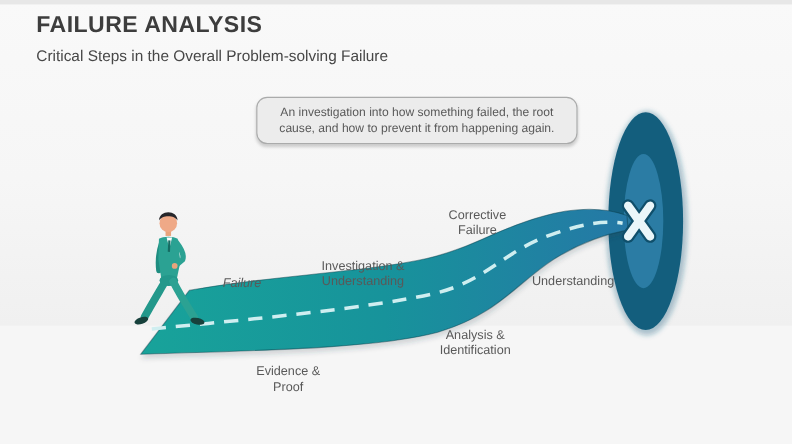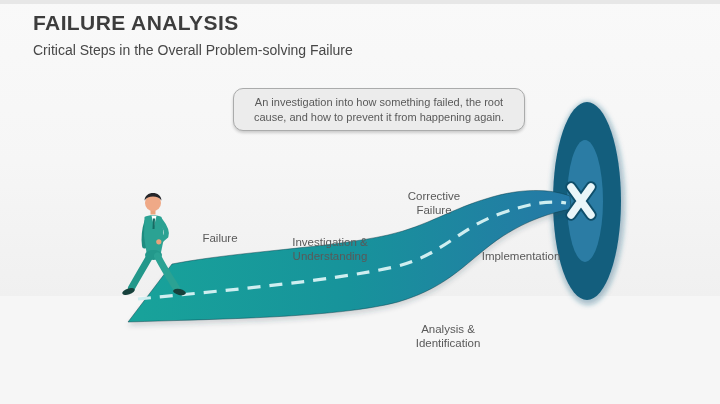--- a/index.html
+++ b/index.html
@@ -33,24 +33,24 @@
     padding:16px 14px; box-sizing:border-box;
   }
   .callout p {
     margin:0; font-size:11px; line-height:1.35; color:#595959; text-align:center;
   }
   .illustration { position:absolute; left:0; top:0; }
   .step-label {
     position:absolute; transform:translateX(-50%);
     font-size:11.5px; line-height:13.5px; color:#595959; text-align:center;
   }
-  .lbl-failure        { left:220px; top:232px; white-space:nowrap; }
+  .lbl-failure        { left:220px; top:252px; white-space:nowrap;font-style:italic; }
   .lbl-evidence       { left:262px; top:332px; width:74px; }
   .lbl-investigation  { left:330px; top:236px; width:100px; }
-  .lbl-analysis       { left:448px; top:299px; width:86px;margin-top:24px; }
+  .lbl-analysis       { left:432px; top:299px; width:86px; }
   .lbl-corrective     { left:434px; top:190px; width:70px; }
   .lbl-implementation { left:521px; top:250px; white-space:nowrap; }
 </style>
 </head>
 <body>
 
 <div class="slide">
   <div class="top-strip"></div>
 
   <div class="title">FAILURE ANALYSIS</div>
@@ -117,17 +117,18 @@
       <path d="M 157.5 256 C 163 267 170 278 176.5 288.5" stroke="#2BA293" stroke-width="7" stroke-linecap="round" fill="none"></path>
       <ellipse cx="128.5" cy="291.5" rx="6.5" ry="3" fill="#17413C" transform="rotate(-18 128.5 291.5)"></ellipse>
       <ellipse cx="179.5" cy="292" rx="6.5" ry="3" fill="#17413C" transform="rotate(12 179.5 292)"></ellipse>
       <rect x="150.5" y="208.5" width="5" height="6" fill="#E9A47C"></rect>
       <circle cx="153" cy="203" r="8" fill="#EFA987"></circle>
       <path d="M 144.6 200.5 C 144.6 190.5 161.4 190.5 161.4 200.5 C 158.8 195.3 147.2 195.3 144.6 200.5 Z" fill="#26262A"></path>
     </g>
   </svg>
 
   <div class="step-label lbl-failure">Failure</div>
+  <div class="step-label lbl-evidence">Evidence &amp; Proof</div>
   <div class="step-label lbl-investigation">Investigation &amp; Understanding</div>
   <div class="step-label lbl-analysis">Analysis &amp; Identification</div>
   <div class="step-label lbl-corrective">Corrective Failure</div>
-  <div class="step-label lbl-implementation">Implementation</div>
+  <div class="step-label lbl-implementation">Understanding</div>
 </div>
 
 </body></html>

